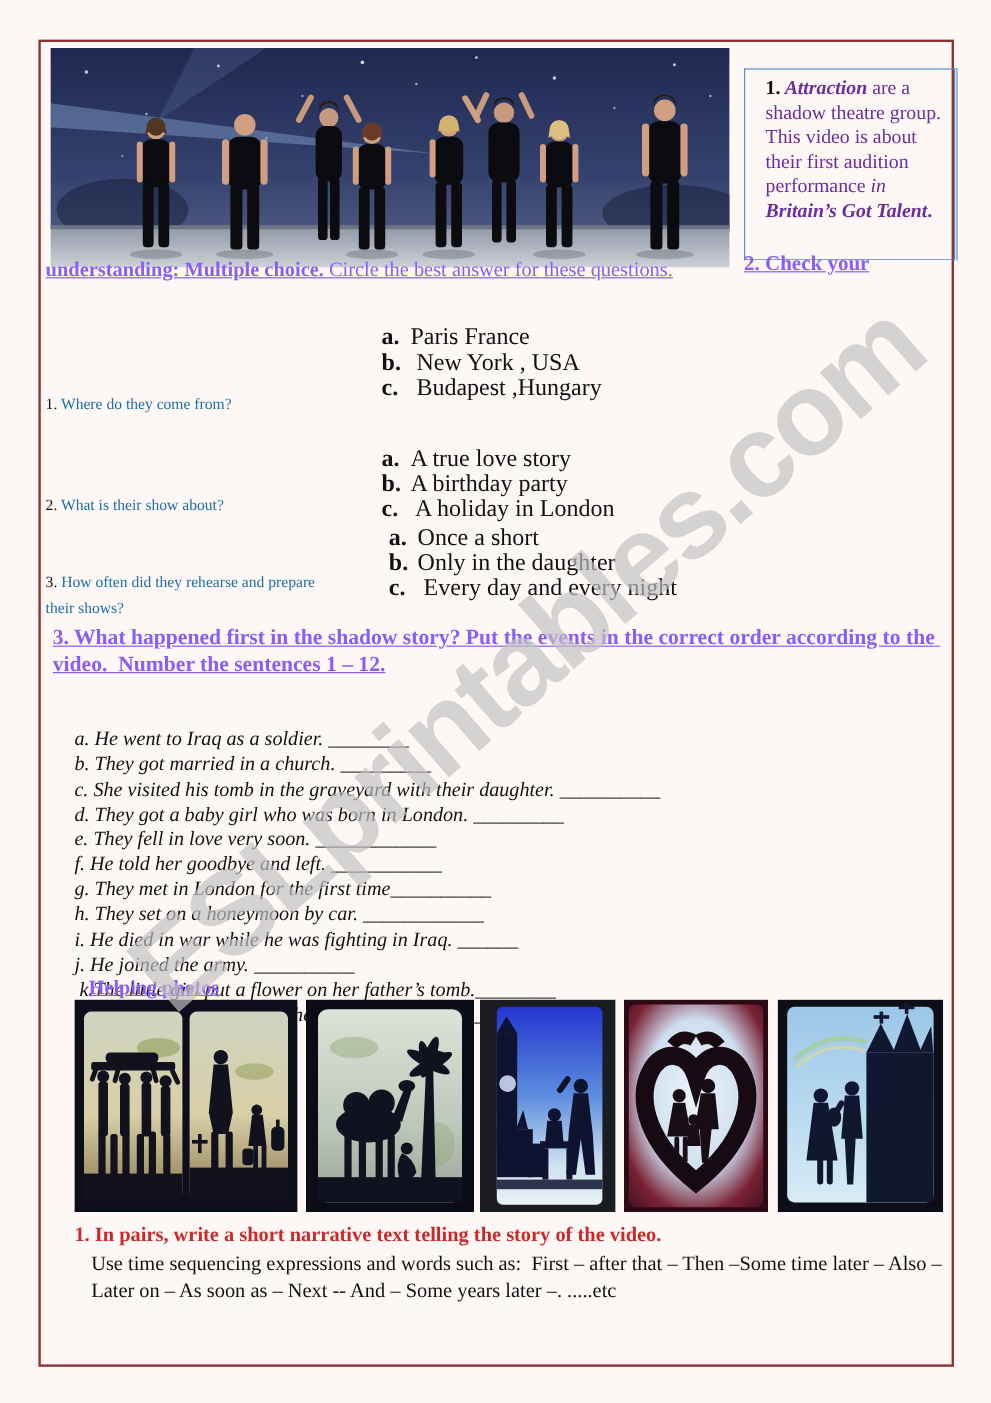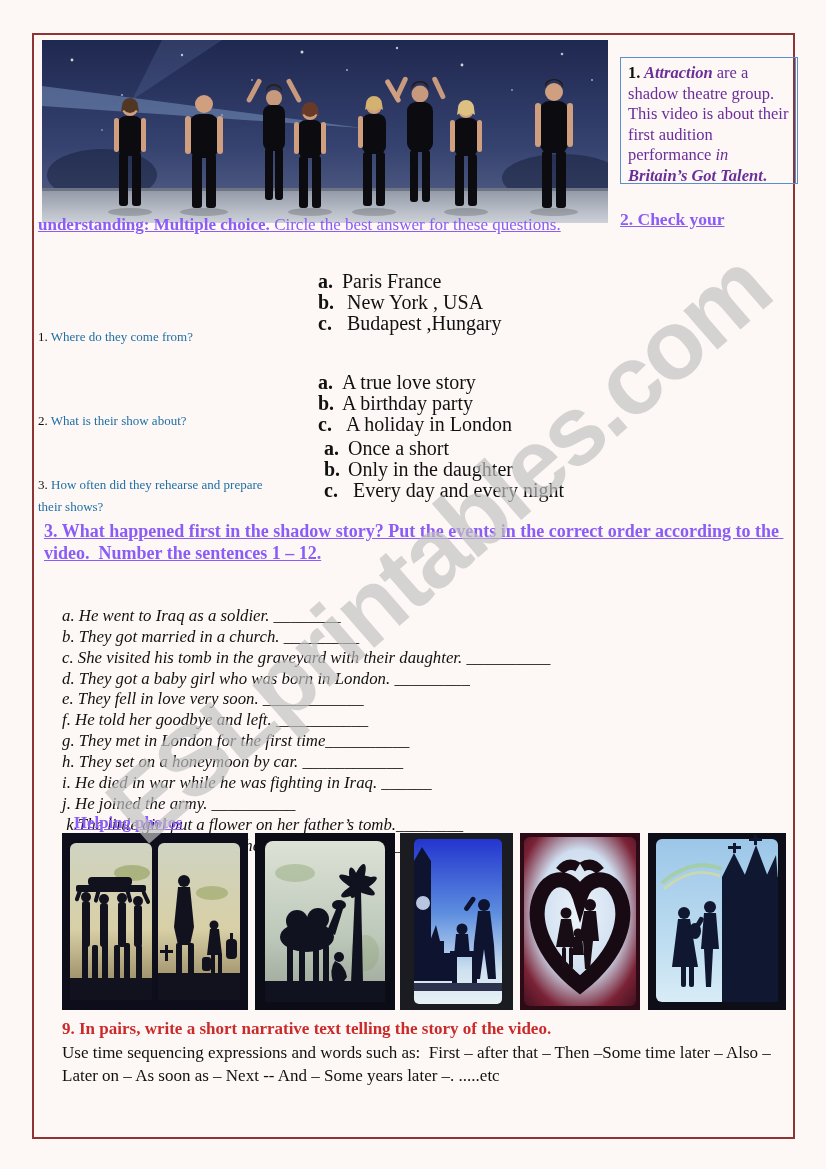--- a/index.html
+++ b/index.html
@@ -11,23 +11,23 @@
     overflow:hidden;
   }
   .abs{position:absolute;}
   .frame{
     left:32px;top:33px;width:759px;height:1102px;
     border:2px solid #8e3434;
   }
   
   .stage-photo{left:42px;top:40px;width:566px;height:183px;}
   .intro-box{
-    left:620px;top:57px;width:178px;height:127px;
+    left:620px;top:57px;width:178px;height:160px;
     border:1px solid #5b8fc9;border-right:3px double #5b8fc9;
-    box-sizing:border-box;padding:5px 6px 0 7px;
+    box-sizing:border-box;padding:5px 6px 0 17px;
     font-size:16.5px;line-height:20.6px;color:#6a2d9a;
     background:transparent;
   }
   .intro-num{color:#101010;font-weight:bold;}
   .b{font-weight:bold;}
   .i{font-style:italic;}
   .red{color:#8b5cf6;}
   .u{text-decoration:underline;}
   .check-your{left:620px;top:209px;font-size:17.5px;}
   .understanding{left:38px;top:215px;font-size:17px;width:580px;}
@@ -52,21 +52,21 @@
   
   .strip-photo{top:833px;height:177px;}
   .p1{left:62px;width:186px;}
   .p2{left:255px;width:140px;}
   .p3{left:400px;width:113px;}
   .p4{left:520px;width:120px;}
   .p5{left:648px;width:138px;}
   .strip-photo svg{display:block;width:100%;height:100%;}
   
   .s4-title{left:62px;top:1019px;font-size:17px;color:#cb2a2a;}
-  .s4-line{left:62px;top:1042px;width:720px;font-size:17px;line-height:22.5px;white-space:pre-wrap;}
+  .s4-line{left:76px;top:1042px;width:720px;font-size:17px;line-height:22.5px;white-space:pre-wrap;}
   
   .watermark{
     left:438px;top:548px;
     transform:translate(-50%,-50%) rotate(-41deg);
     font:700 98px "Liberation Sans", sans-serif;
     letter-spacing:-3px;
     color:rgba(193,193,193,0.68);
     white-space:nowrap;z-index:40;pointer-events:none;
   }
 </style>
@@ -443,16 +443,16 @@
         <rect x="41" y="132" width="5" height="22" rx="2"></rect>
     <ellipse cx="47" cy="98" rx="6" ry="8"></ellipse>
 
     <circle cx="62" cy="74" r="6"></circle>
     <path d="M56,80 h12 l3,36 h-6 l-2,38 h-5 l-2,-38 h-3 z"></path>
     <rect x="52" y="84" width="5" height="18" rx="2.5" transform="rotate(30 54 84)"></rect>
   </g>
 </svg>
 </div>
 
-<div class="abs s4-title b">9. In pairs, write a short narrative text telling the story of the video.</div>
+<div class="abs s4-title b">1. In pairs, write a short narrative text telling the story of the video.</div>
 <div class="abs s4-line">Use time sequencing expressions and words such as:  First – after that – Then –Some time later – Also – Later on – As soon as – Next -- And – Some years later –. .....etc</div>
 
 <div class="abs watermark">ESLprintables.com</div>
 
 </body></html>

